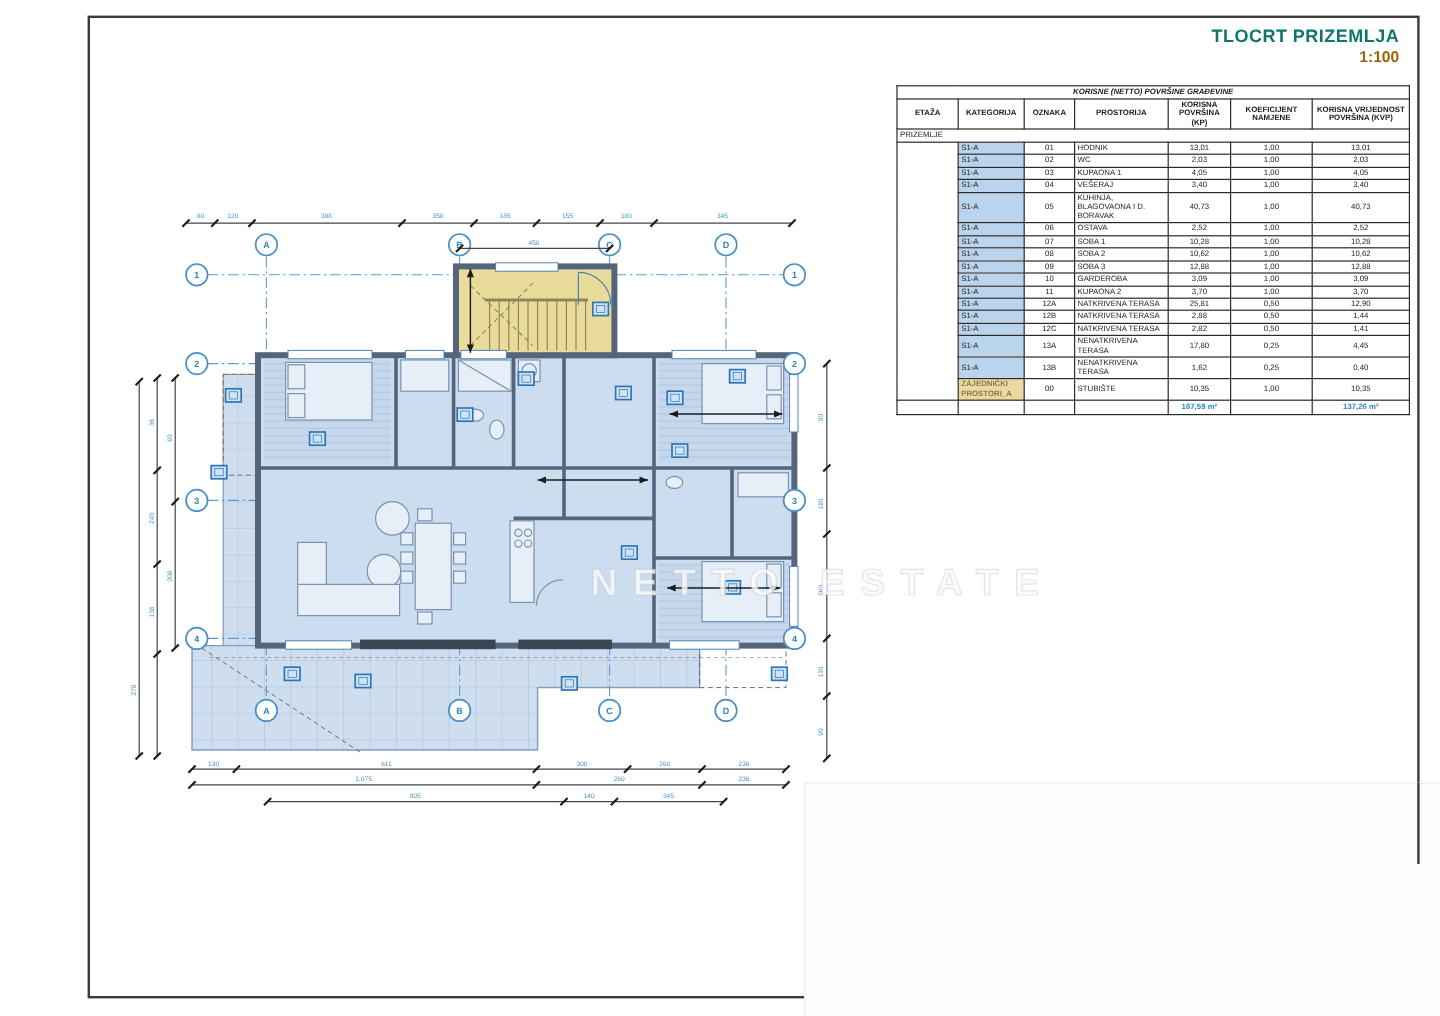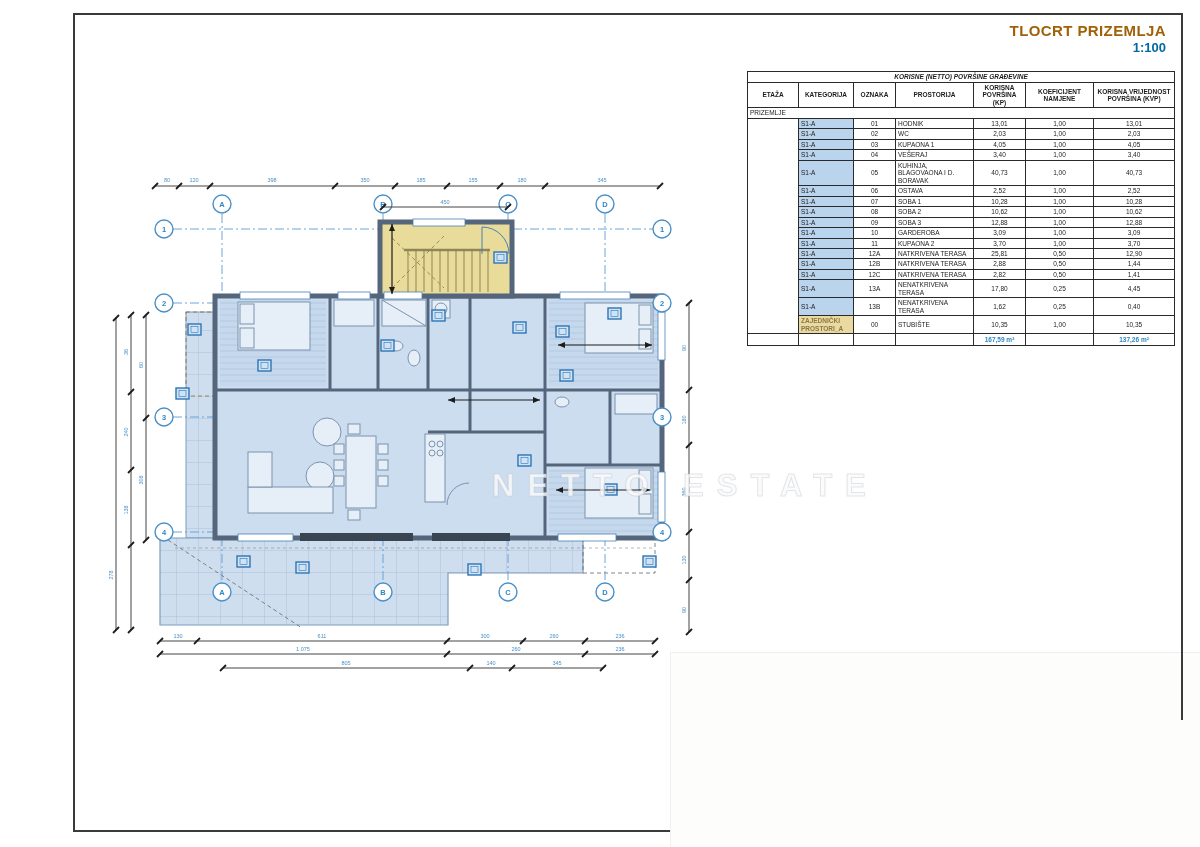--- a/index.html
+++ b/index.html
@@ -17,22 +17,22 @@
             font-size:152px; font-weight:bold; letter-spacing:14px; line-height:1;
             color:rgba(255,255,255,0.62); -webkit-text-stroke:2px rgba(175,180,188,0.30);
             text-shadow:0 0 1px rgba(200,204,210,0.35); }
   .wm-estate { position:absolute; left:492px; top:468px; z-index:2;
             font-size:31px; font-weight:bold; letter-spacing:13px;
             color:rgba(255,255,255,0.72); -webkit-text-stroke:1px rgba(180,184,192,0.32);
             text-shadow:0 0 1px rgba(205,208,214,0.35); }
 
   
   .dwg-title { position:absolute; right:34px; top:22px; z-index:3; text-align:right; }
-  .dwg-title .t1 { font-size:15px; font-weight:bold; color:#a16207; letter-spacing:0.4px;text-align:center; }
-  .dwg-title .t2 { font-size:13px; font-weight:bold; color:#0369a1; margin-top:1px; }
+  .dwg-title .t1 { font-size:15px; font-weight:bold; color:#0f766e; letter-spacing:0.4px;text-align:center; }
+  .dwg-title .t2 { font-size:13px; font-weight:bold; color:#a16207; margin-top:1px; }
 
   
   .area-table-wrap { position:absolute; left:747px; top:71px; width:427px; z-index:3; }
   table.area { border-collapse:collapse; width:427px; table-layout:fixed;
                font-size:6.5px; color:#1c1c1c; }
   table.area th, table.area td { border:1px solid #2a2a2a; padding:1px 2px;
                line-height:1.15; overflow:hidden; }
   table.area th { font-weight:bold; text-align:center; vertical-align:middle; }
   .tbl-title th { font-weight:bold; font-style:italic; text-align:center; height:11px; }
   .band td { text-align:left; height:10px; }

